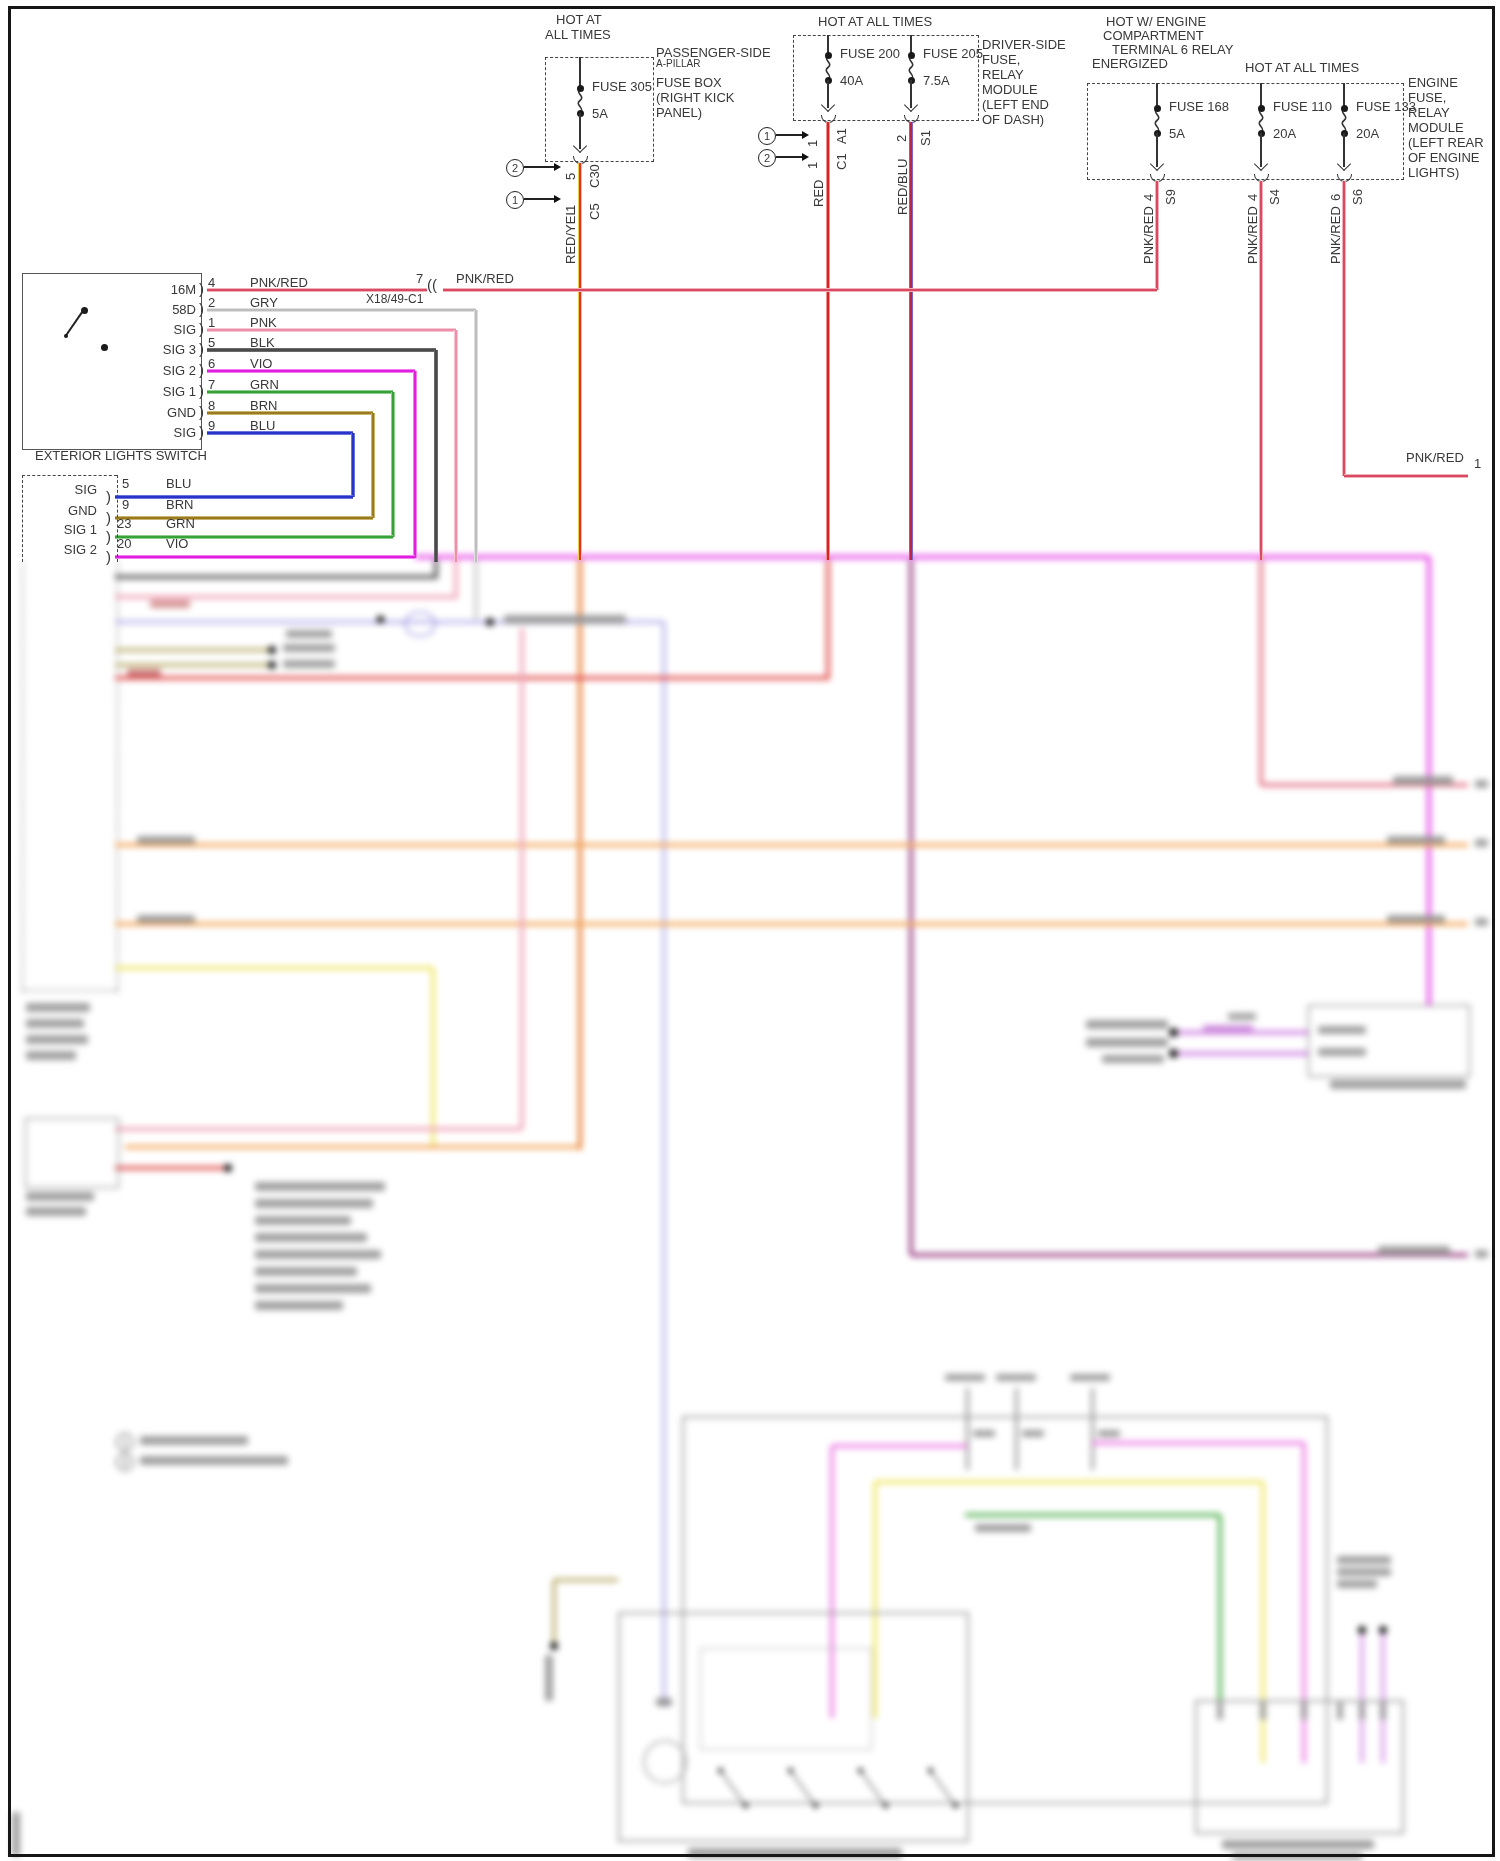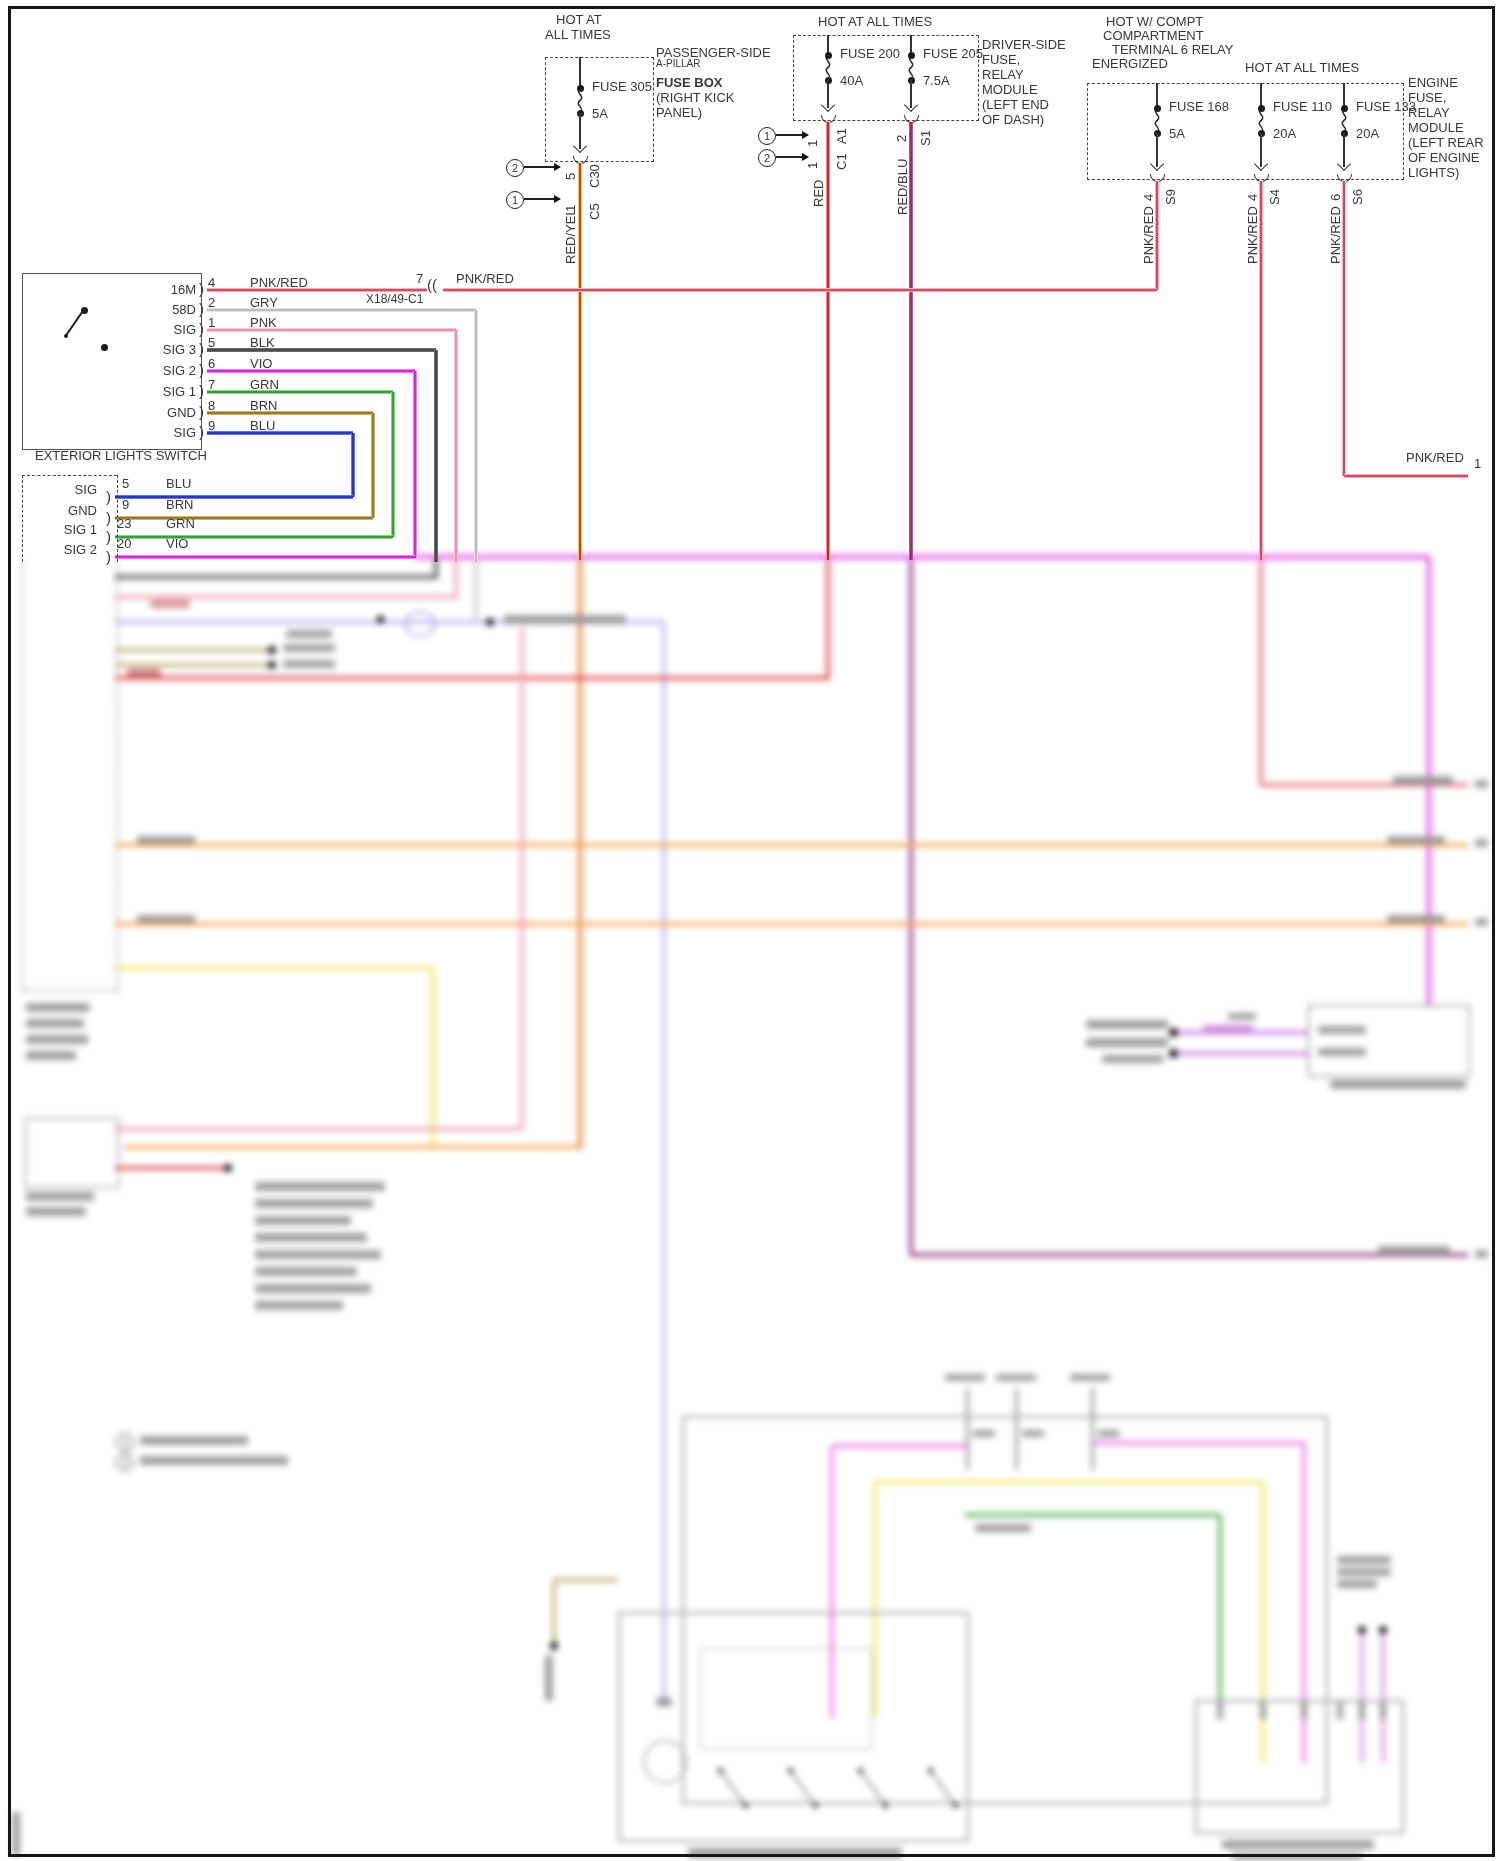--- a/index.html
+++ b/index.html
@@ -159,28 +159,28 @@
       <div class="p" style="left: 12px; top: 1812px; width: 8px; height: 44px; background: rgb(144, 144, 144); opacity: 0.85; border-radius: 2px;"></div>
     </div>
   <div class="layer" id="sharp-layer">
       <div class="p" style="left: 545px; top: 57px; width: 107px; height: 103px; border: 1.5px dashed rgb(68, 68, 68);"></div>
       <div class="p" style="left: 793px; top: 35px; width: 184px; height: 84px; border: 1.5px dashed rgb(68, 68, 68);"></div>
       <div class="p" style="left: 1087px; top: 83px; width: 315px; height: 95px; border: 1.5px dashed rgb(68, 68, 68);"></div>
       <div class="p" style="left: 22px; top: 273px; width: 178px; height: 175px; border: 1.5px solid rgb(85, 85, 85);"></div>
       <div class="p" style="font-size: 13px; left: 556px; top: 13px;">HOT AT</div>
       <div class="p" style="font-size: 13px; left: 545px; top: 28px;">ALL TIMES</div>
       <div class="p" style="font-size: 13px; left: 818px; top: 15px;">HOT AT ALL TIMES</div>
-      <div class="p" style="font-size: 13px; left: 1106px; top: 15px;">HOT W/ COMPT</div>
+      <div class="p" style="font-size: 13px; left: 1106px; top: 15px;">HOT W/ ENGINE</div>
       <div class="p" style="font-size: 13px; left: 1103px; top: 29px;">COMPARTMENT</div>
       <div class="p" style="font-size: 13px; left: 1112px; top: 43px;">TERMINAL 6 RELAY</div>
       <div class="p" style="font-size: 13px; left: 1092px; top: 57px;">ENERGIZED</div>
       <div class="p" style="font-size: 13px; left: 1245px; top: 61px;">HOT AT ALL TIMES</div>
       <div class="p" style="font-size: 13px; left: 656px; top: 46px;">PASSENGER-SIDE</div>
       <div class="p" style="font-size: 10px; left: 656px; top: 59px;">A-PILLAR</div>
-      <div class="p" style="font-size: 13px; left: 656px; top: 76px; font-weight: bold;">FUSE BOX</div>
+      <div class="p" style="font-size: 13px; left: 656px; top: 76px;">FUSE BOX</div>
       <div class="p" style="font-size: 13px; left: 656px; top: 91px;">(RIGHT KICK</div>
       <div class="p" style="font-size: 13px; left: 656px; top: 106px;">PANEL)</div>
       <div class="p" style="font-size: 13px; left: 982px; top: 38px;">DRIVER-SIDE</div>
       <div class="p" style="font-size: 13px; left: 982px; top: 53px;">FUSE,</div>
       <div class="p" style="font-size: 13px; left: 982px; top: 68px;">RELAY</div>
       <div class="p" style="font-size: 13px; left: 982px; top: 83px;">MODULE</div>
       <div class="p" style="font-size: 13px; left: 982px; top: 98px;">(LEFT END</div>
       <div class="p" style="font-size: 13px; left: 982px; top: 113px;">OF DASH)</div>
       <div class="p" style="font-size: 13px; left: 1408px; top: 76px;">ENGINE</div>
       <div class="p" style="font-size: 13px; left: 1408px; top: 91px;">FUSE,</div>

